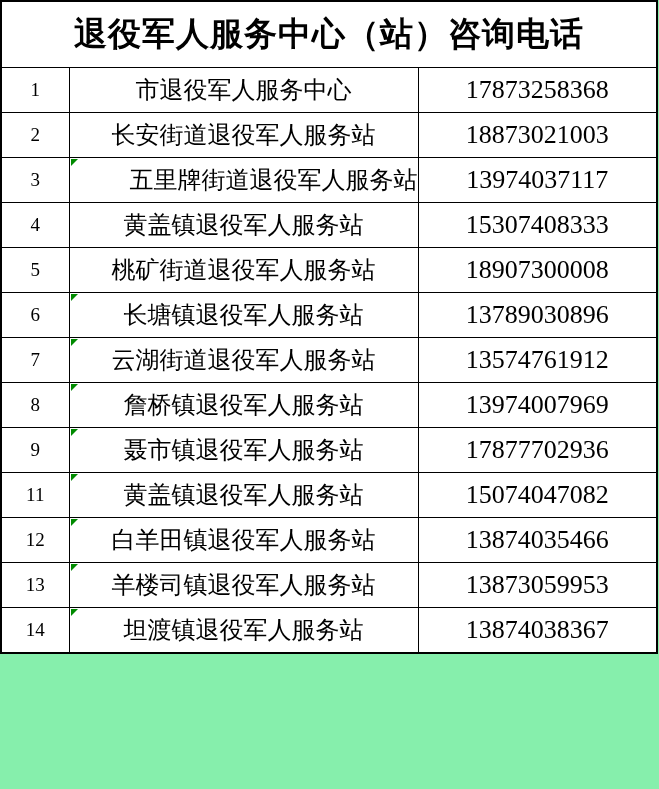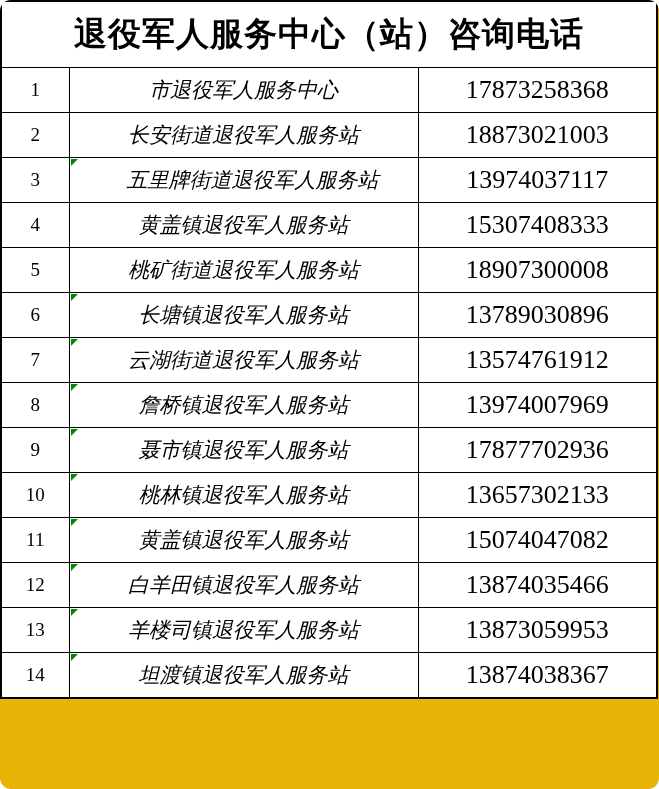--- a/index.html
+++ b/index.html
@@ -3,24 +3,23 @@
 <meta charset="utf-8">
 <style>
   html, body {
     margin: 0;
     padding: 0;
     background: #ffffff;
   }
   .sheet {
     width: 659px;
     height: 789px;
-    background: #eab308;
+    background: #86efac;
     box-sizing: border-box;
     overflow: hidden;
-    border-radius: 11px;
   }
   table.phone-table {
     border-collapse: collapse;
     table-layout: fixed;
     width: 656px;
     border: 2px solid #000000;
     background: #ffffff;
   }
   .phone-table th, .phone-table td {
     border: 1px solid #000000;
@@ -47,25 +46,24 @@
   .data-row td {
     height: 44px;
   }
   .no-cell {
     font-family: "Liberation Serif", "DejaVu Serif", serif;
     font-size: 19px;
   }
   .station-cell {
     position: relative;
     font-family: "Liberation Serif", "DejaVu Serif", serif;
-    font-size: 21px;
-    font-style: italic;
+    font-size: 24px;
   }
   .station-cell.left {
-    text-align: center;
+    text-align: right;
     padding-left: 18px;
   }
   .phone-cell {
     font-family: "Liberation Serif", "DejaVu Serif", serif;
     font-size: 26px;
   }
   .flag {
     position: absolute;
     top: 1px;
     left: 1px;
@@ -165,28 +163,20 @@
 
   <tr class="data-row">
     <td class="no-cell">9</td>
     <td class="station-cell">
       <span class="flag" style="border-top-color: rgb(0, 138, 0);"></span>
       <span>聂市镇退役军人服务站</span>
     </td>
     <td class="phone-cell">17877702936</td>
   </tr>
 
-  <tr class="data-row">
-    <td class="no-cell">10</td>
-    <td class="station-cell">
-      <span class="flag" style="border-top-color: rgb(0, 138, 0);"></span>
-      <span>桃林镇退役军人服务站</span>
-    </td>
-    <td class="phone-cell">13657302133</td>
-  </tr>
 
   <tr class="data-row">
     <td class="no-cell">11</td>
     <td class="station-cell">
       <span class="flag" style="border-top-color: rgb(0, 138, 0);"></span>
       <span>黄盖镇退役军人服务站</span>
     </td>
     <td class="phone-cell">15074047082</td>
   </tr>
 

